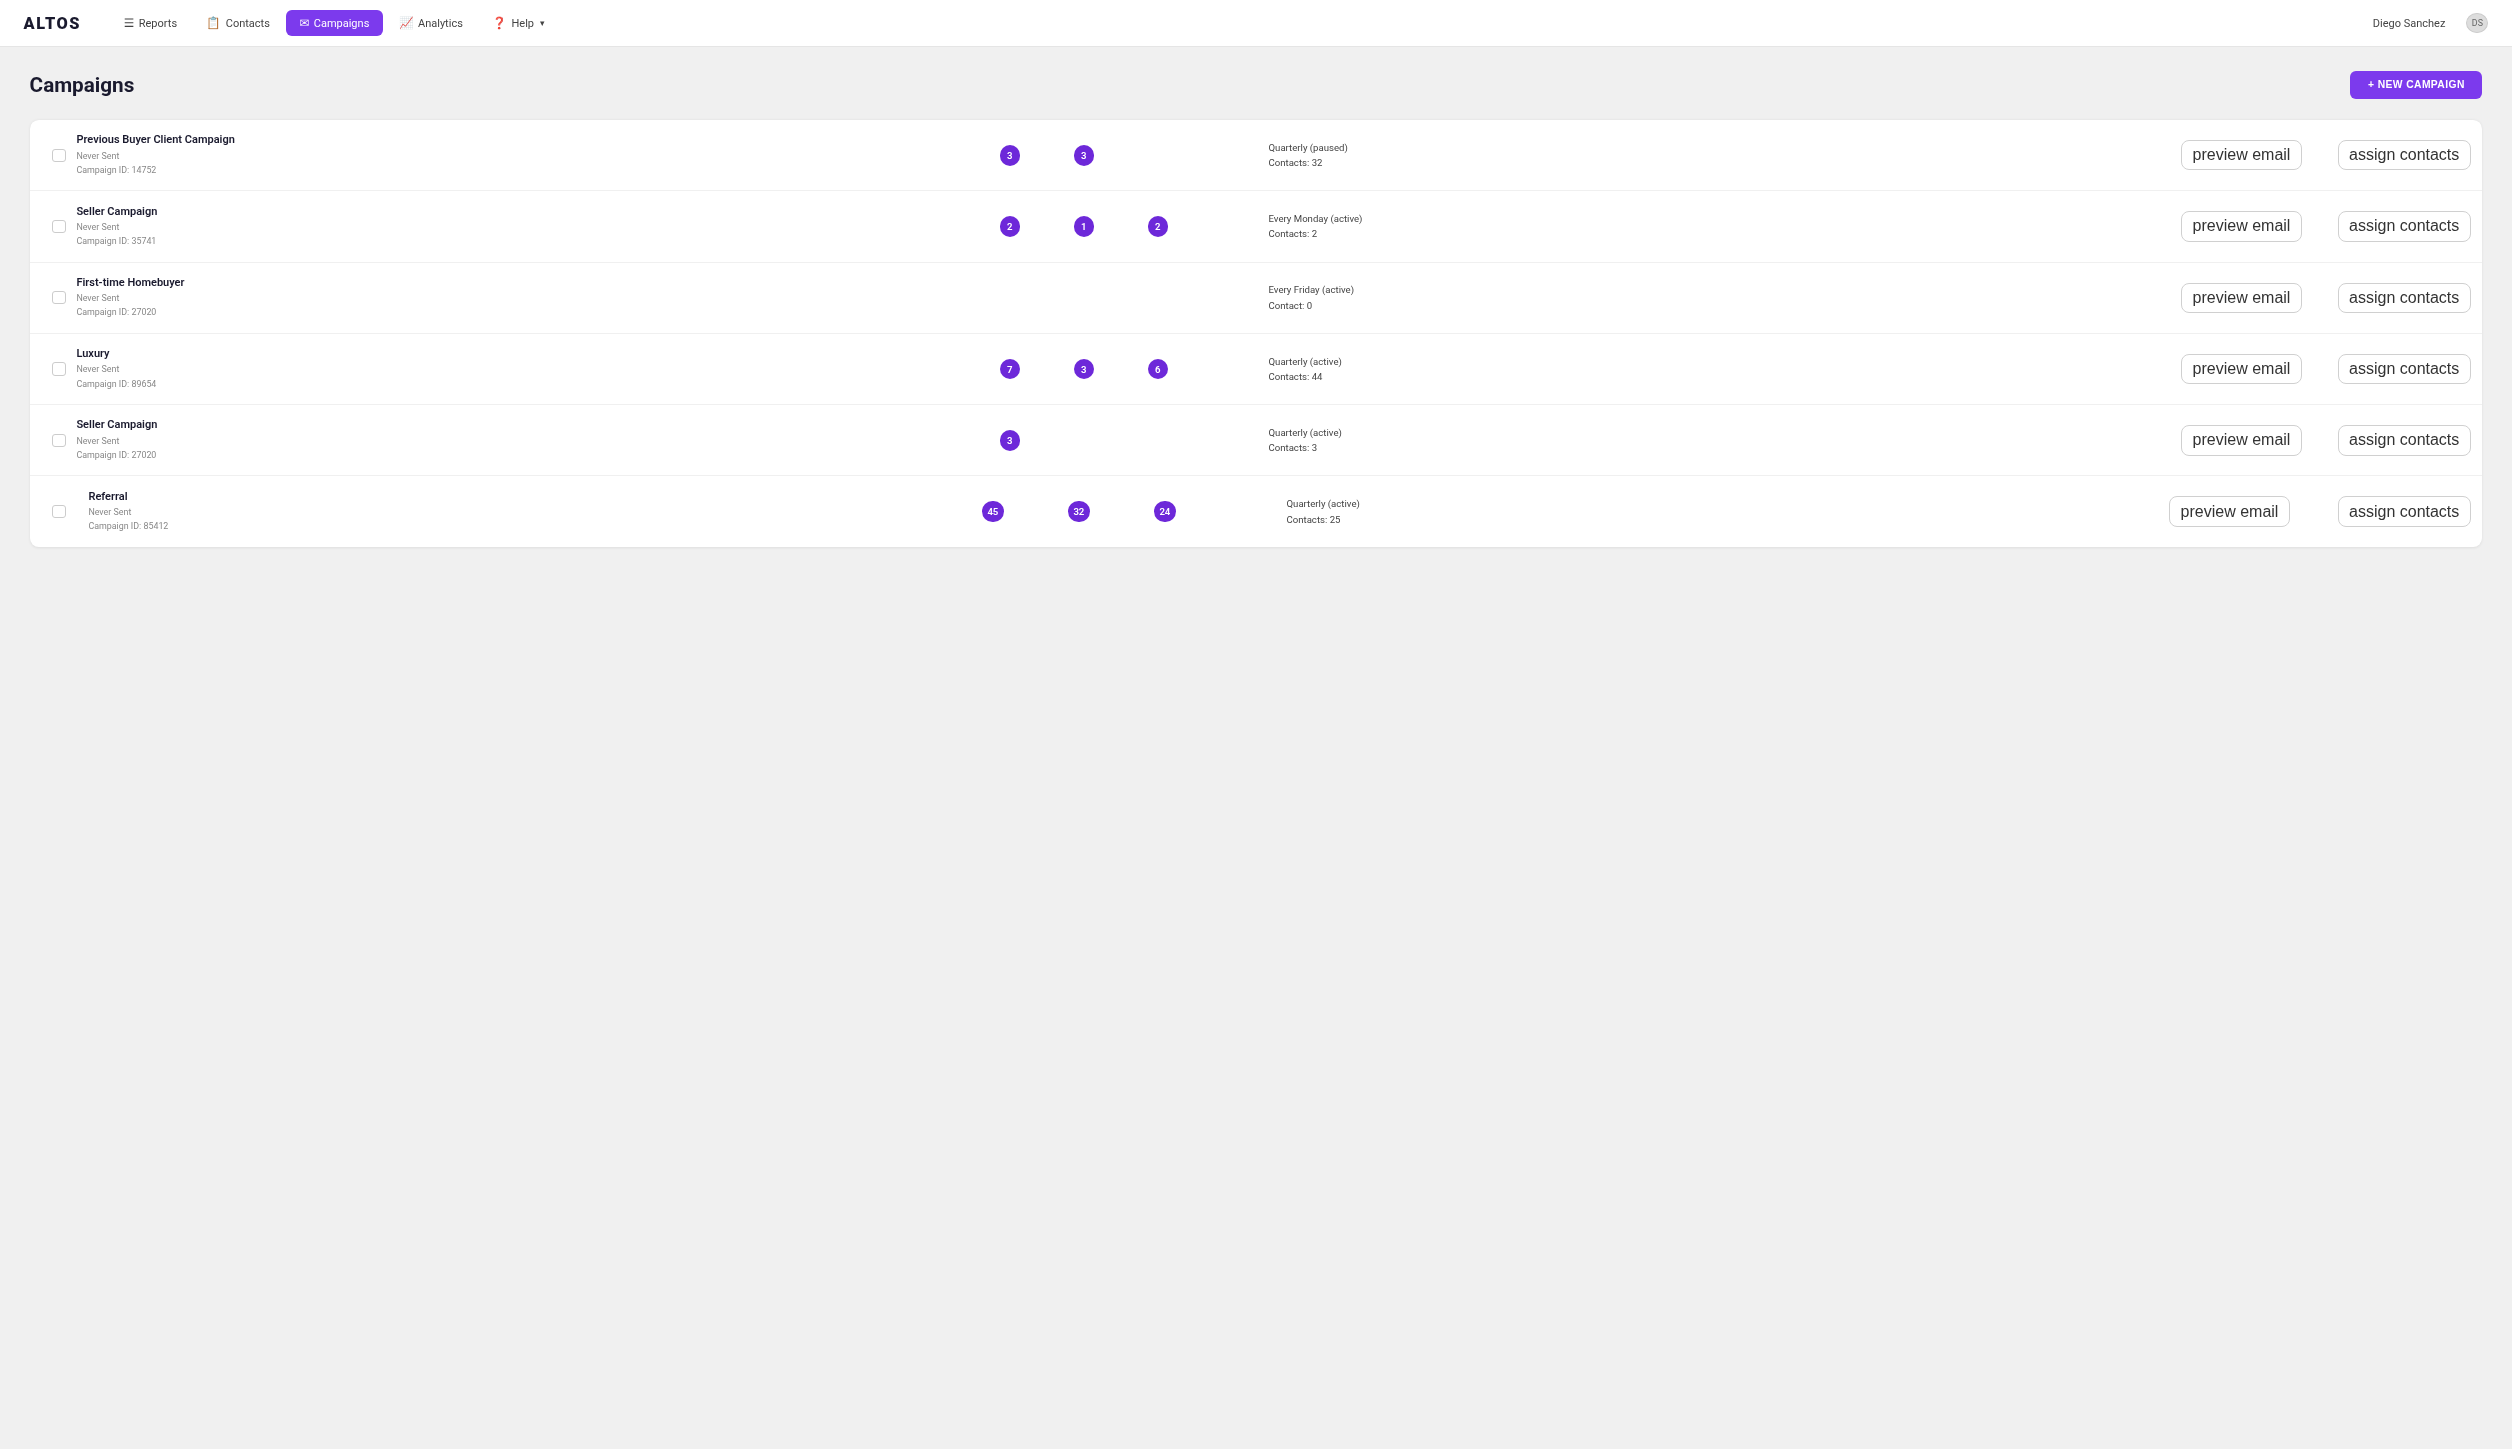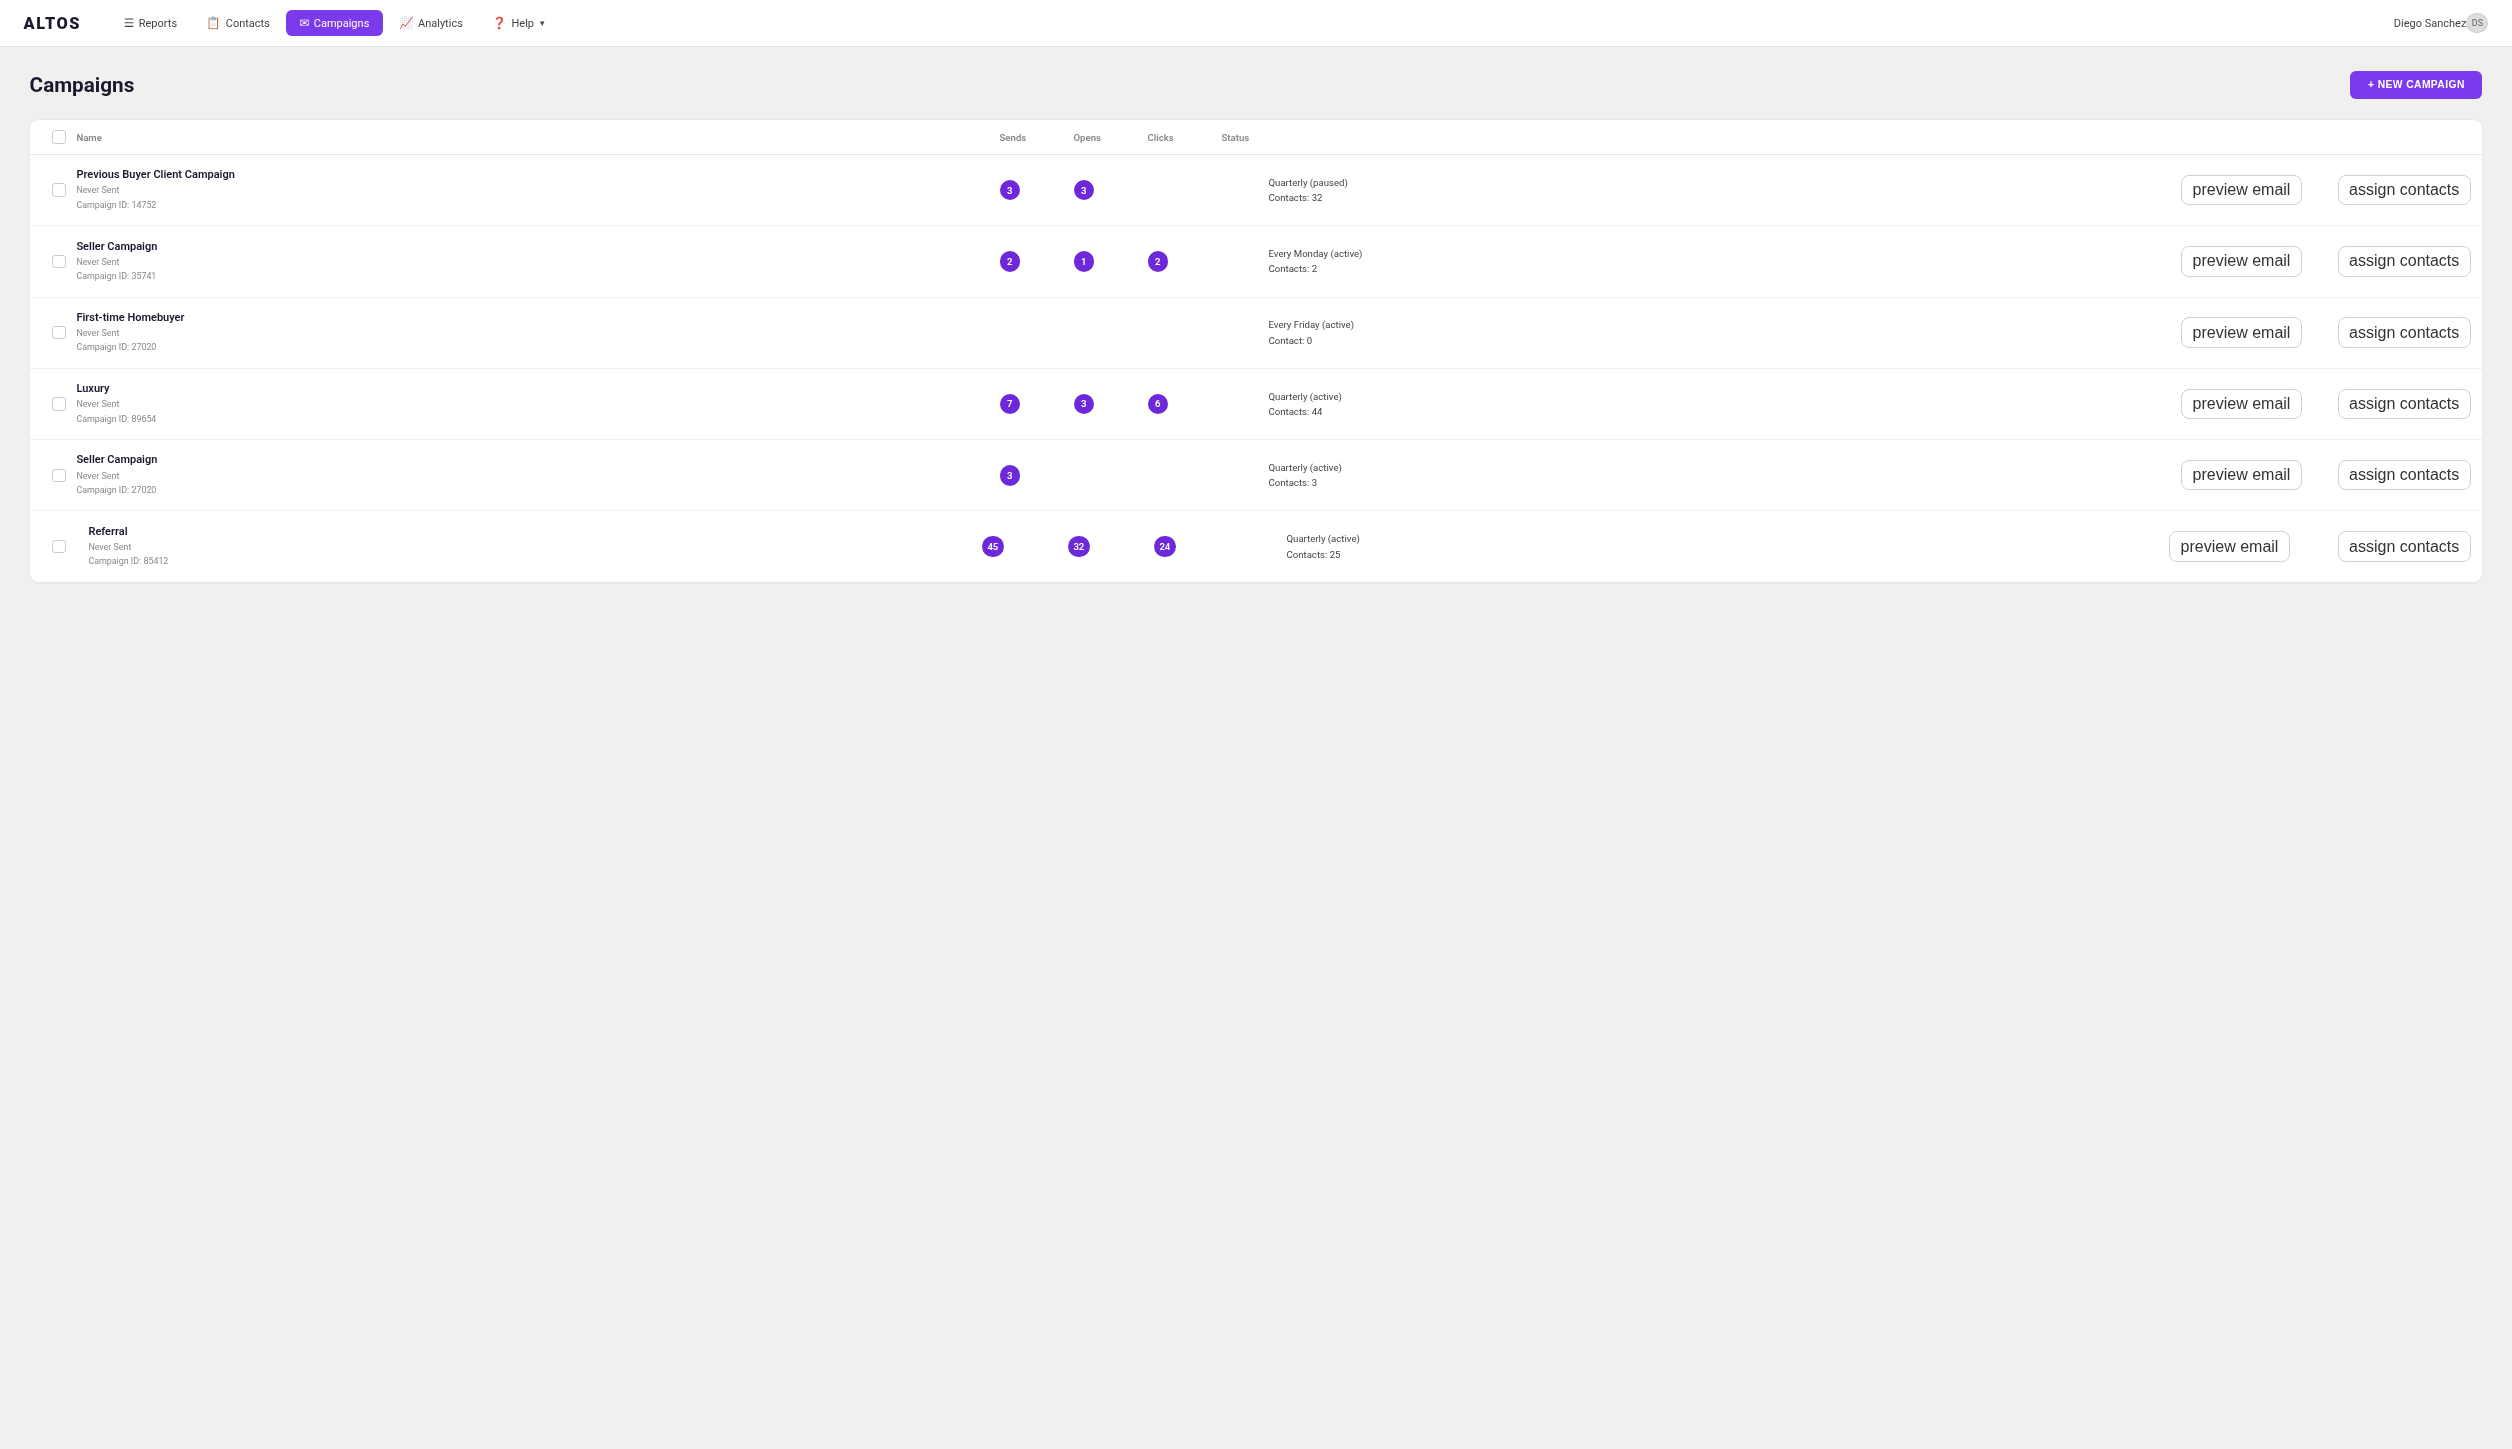--- a/index.html
+++ b/index.html
@@ -45,21 +45,21 @@
       text-decoration: none;
     }
     .nav-item.active {
       background: #7c3aed;
       color: #fff;
     }
     .nav-item .nav-icon { font-size: 11.8px; }
     .nav-right {
       display: flex;
       align-items: center;
-      gap: 0;
+      gap: 21px;
       color: #444;
       font-size: 11px;
     }
     .user-avatar {
       width: 22px;
       height: 20.7px;
       border-radius: 50%;
       border: 1.5px solid #ccc;
       background: #ddd;
       display: flex;
@@ -234,32 +234,20 @@
 </nav>
 
 <div class="page-wrapper">
   <div class="page-header">
     <h1 class="page-title">Campaigns</h1>
     <button class="new-campaign-btn">+ NEW CAMPAIGN</button>
   </div>
 
   <div class="table-card">
 
-    <div class="table-header">
-      <div class="checkbox-cell">
-        <input type="checkbox" class="checkbox" style="">
-      </div>
-      <div class="col-label">Name</div>
-      <div class="col-label">Sends</div>
-      <div class="col-label">Opens</div>
-      <div class="col-label">Clicks</div>
-      <div class="col-label">Status</div>
-      <div></div>
-      <div></div>
-    </div>
 
     <div id="table-body">
         <div class="table-row">
       <div class="checkbox-cell">
         <input type="checkbox" class="checkbox" style="">
       </div>
       <div>
         <div class="campaign-name">Previous Buyer Client Campaign</div>
         <div class="campaign-sub">Never Sent</div>
         <div class="campaign-sub">Campaign ID: 14752</div>

